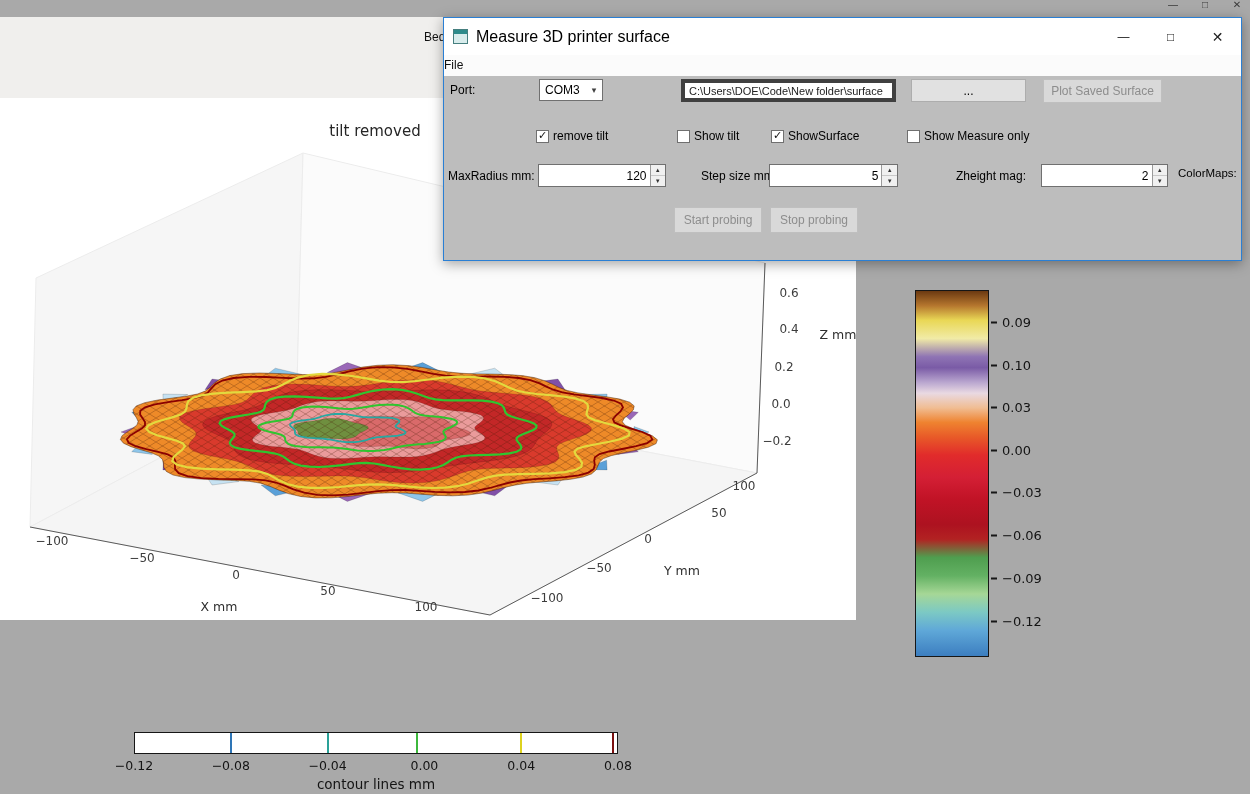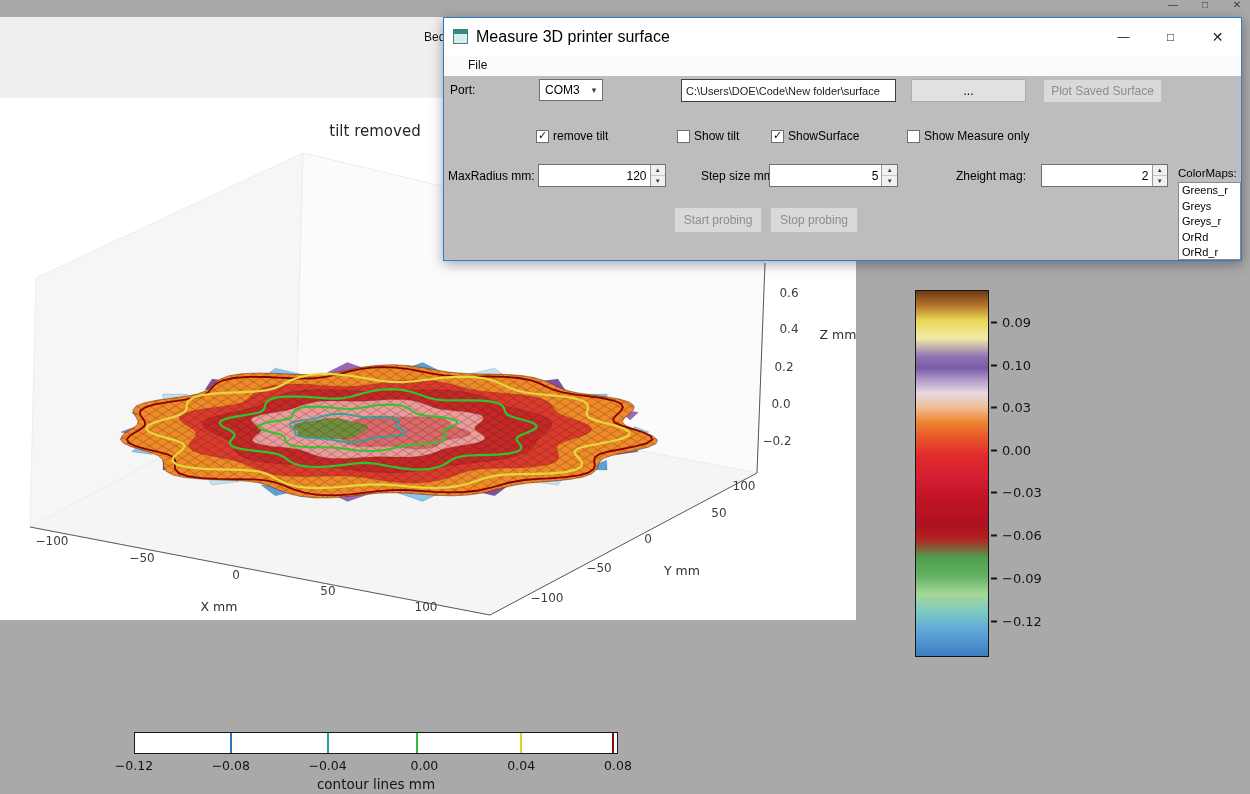--- a/index.html
+++ b/index.html
@@ -34,28 +34,28 @@
 
   
   .dialog{position:absolute;left:443px;top:17px;width:797px;height:242px;background:#bdbdbd;border:1px solid #2a7fd4;box-sizing:content-box;box-shadow:0 3px 12px rgba(0,0,0,.35);z-index:10;}
   .dlg-titlebar{position:absolute;left:0;top:0;right:0;height:37px;background:#ffffff;display:flex;align-items:center;}
   .dlg-icon{width:15px;height:15px;margin-left:9px;background:#d8ecec;border:1px solid #467f7f;position:relative;box-sizing:border-box;}
   .dlg-icon::before{content:"";position:absolute;left:0;right:0;top:0;height:4px;background:#2e8b8b;}
   .dlg-title{margin-left:8px;font-size:16px;color:#000;}
   .dlg-buttons{margin-left:auto;display:flex;height:100%;}
   .dlg-btn{width:47px;height:100%;display:flex;align-items:center;justify-content:center;font-size:12px;color:#222;}
   .dlg-menubar{position:absolute;left:0;top:37px;right:0;height:21px;background:#fbfbfb;}
-  .menu-item{display:inline-block;padding:3px 24px;font-size:12px;color:#111;}
+  .menu-item{display:inline-block;padding:3px 0;font-size:12px;color:#111;}
   .dlg-body{position:absolute;left:0;top:58px;right:0;bottom:0;background:#bdbdbd;}
 
   .lbl{position:absolute;font-size:12px;color:#000;white-space:nowrap;}
   .combo{position:absolute;background:#fff;border:1px solid #707070;display:flex;align-items:center;box-sizing:border-box;}
   .combo-val{flex:1;font-size:12px;color:#000;padding-left:5px;}
   .combo-arrow{width:16px;text-align:center;font-size:9px;color:#404040;}
-  .txt{position:absolute;background:#fff;border:1px solid #404040;font-size:11px;padding:0 4px;color:#222;box-sizing:border-box;font-family:"Liberation Sans",sans-serif;}
+  .txt{position:absolute;background:#fff;border:4px solid #404040;font-size:11px;padding:0 4px;color:#222;box-sizing:border-box;font-family:"Liberation Sans",sans-serif;}
   .btn{position:absolute;background:#e1e1e1;border:1px solid #adadad;font-size:12px;color:#000;display:flex;align-items:center;justify-content:center;box-sizing:border-box;}
   .btn.disabled{background:#d9d9d9;color:#8d8d8d;border-color:#bfbfbf;}
   .chk{position:absolute;display:flex;align-items:center;gap:4px;font-size:12px;color:#000;}
   .box{width:13px;height:13px;background:#fff;border:1px solid #707070;display:flex;align-items:center;justify-content:center;box-sizing:border-box;}
   .mark{font-size:11px;color:#111;line-height:1;margin-top:-1px;}
   .chk:not(.checked) .mark{visibility:hidden;}
   .spin{position:absolute;background:#fff;border:1px solid #707070;display:flex;box-sizing:border-box;}
   .spin input{border:none;outline:none;width:100%;text-align:right;font-size:12px;padding:0 3px 0 0;font-family:"Liberation Sans",sans-serif;background:transparent;}
   .spin-btns{width:17px;border-left:1px solid #9a9a9a;display:flex;flex-direction:column;}
   .spin-btn{flex:1;display:flex;align-items:center;justify-content:center;font-size:6px;color:#333;background:#f0f0f0;}
@@ -282,26 +282,19 @@
       <span class="lbl" style="left:512px;top:93px">Zheight mag:</span>
       <div class="spin" style="left:597px;top:88px;width:127px;height:23px">
         <input value="2" style="">
         <div class="spin-btns">
           <span class="spin-btn up">▲</span>
           <span class="spin-btn">▼</span>
         </div>
       </div>
 
       <span class="lbl" style="left:734px;top:91px;font-size:11.5px">ColorMaps:</span>
-      <div class="cmap-list" style="left:734px;top:106px;width:63px;height:78px">
-          <div class="cmap-item">Greens_r</div>
-          <div class="cmap-item">Greys</div>
-          <div class="cmap-item">Greys_r</div>
-          <div class="cmap-item">OrRd</div>
-          <div class="cmap-item">OrRd_r</div>
-        </div>
 
       <button class="btn disabled" style="left:230px;top:131px;width:88px;height:26px">Start probing</button>
       <button class="btn disabled" style="left:326px;top:131px;width:88px;height:26px">Stop probing</button>
     </div>
   </div>
 
 </div>
 
 </body></html>

